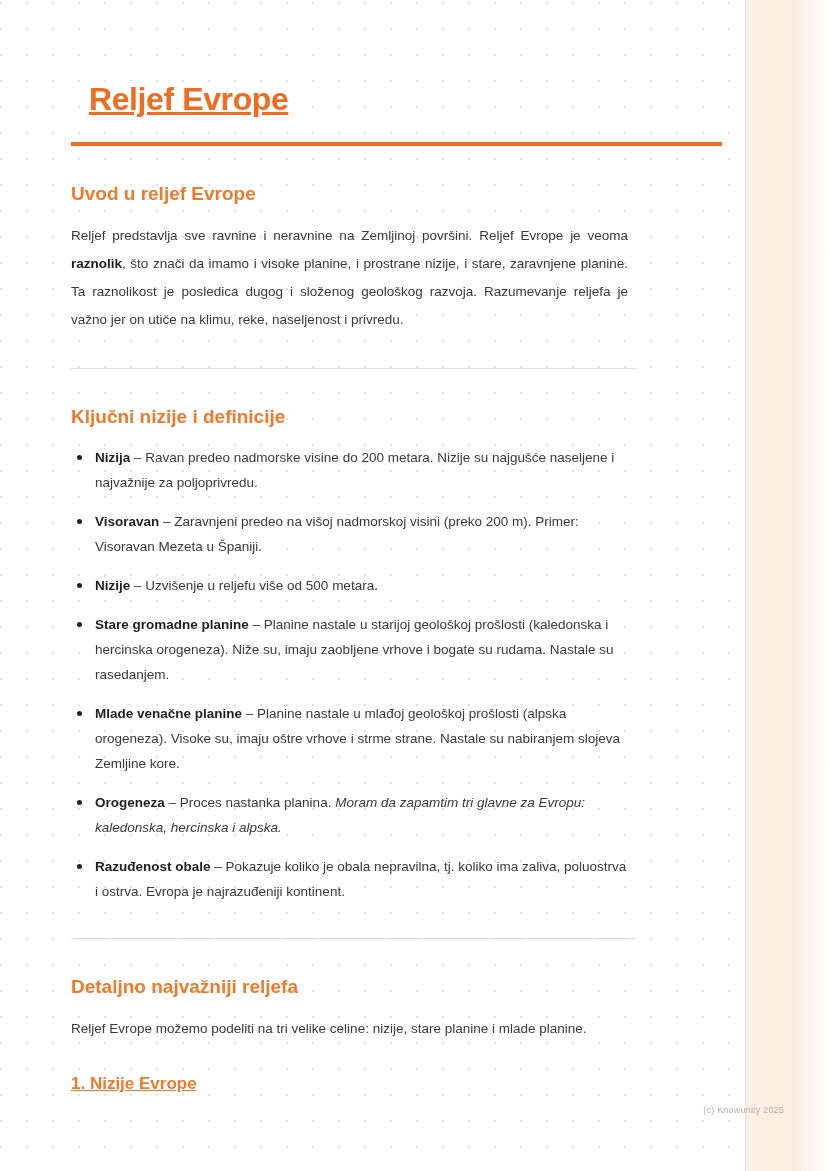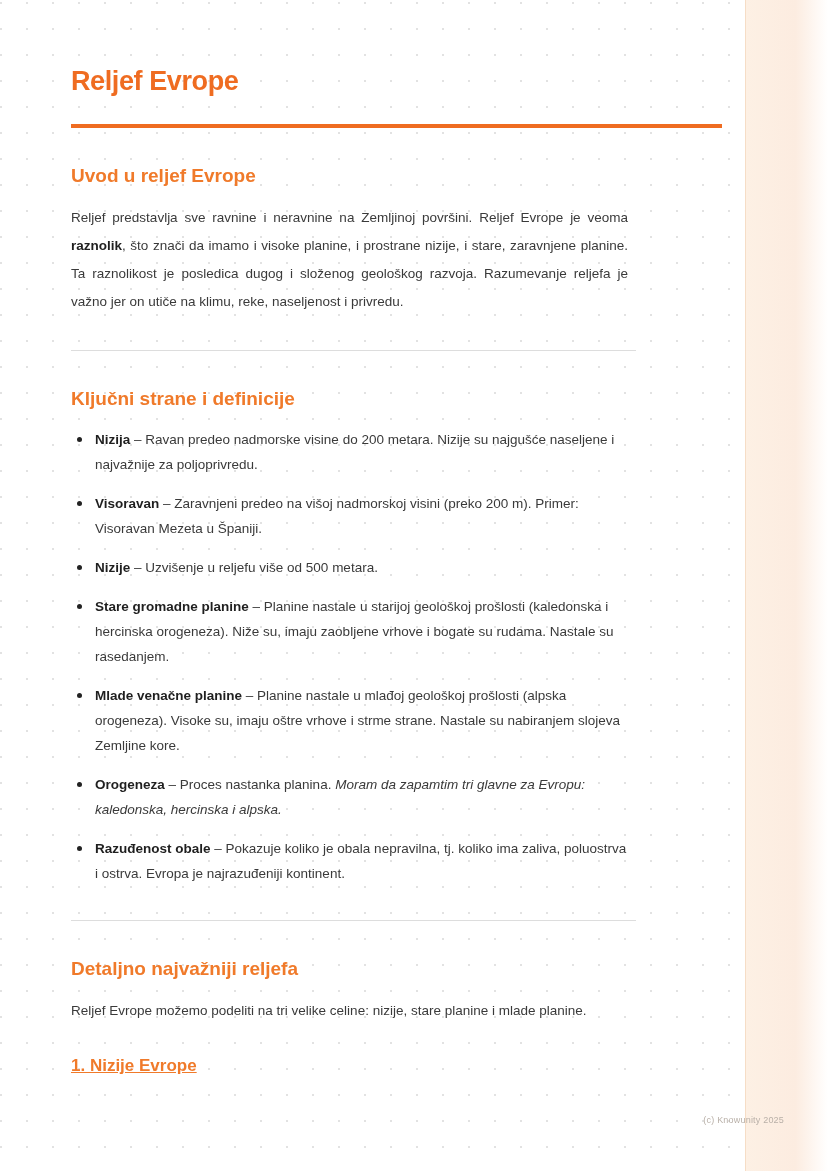--- a/index.html
+++ b/index.html
@@ -44,26 +44,27 @@
     background: #f6ddc6;
   }
 
   .content {
     position: relative;
     padding: 58px 200px 0 71px;
     box-sizing: border-box;
   }
 
   h1.doc-title {
-    margin: 0;
-    font-size: 27px;
+    margin: 18px;
+    font-size: 32px;
     line-height: 46px;
     font-weight: bold;
     color: #ef6c21;
     letter-spacing: -0.4px;
+    text-decoration: underline;
   }
 
   .title-rule {
     margin-top: 20px;
     width: 651px;
     height: 4px;
     background: #ef6c21;
   }
 
   h2.section-title {
@@ -131,21 +132,21 @@
     font-weight: bold;
     color: #1f1f1f;
   }
   .term-note {
     font-style: italic;
   }
 
   .footer-credit {
     position: absolute;
     right: 44px;
-    bottom: 46px;
+    bottom: 56px;
     font-size: 9px;
     color: #b9b0a8;
     letter-spacing: 0.2px;
   }
 </style>
 </head>
 <body>
 
 <div class="page">
 
@@ -155,21 +156,21 @@
   <div class="content">
 
     <h1 class="doc-title">Reljef Evrope</h1>
     <div class="title-rule"></div>
 
     <h2 class="section-title">Uvod u reljef Evrope</h2>
     <p class="para"><span>Reljef predstavlja sve ravnine i neravnine na Zemljinoj površini. Reljef Evrope je veoma </span><span class="term-name">raznolik</span><span>, što znači da imamo i visoke planine, i prostrane nizije, i stare, zaravnjene planine. Ta raznolikost je posledica dugog i složenog geološkog razvoja. Razumevanje reljefa je važno jer on utiče na klimu, reke, naseljenost i privredu.</span></p>
 
     <div class="divider"></div>
 
-    <h2 class="section-title">Ključni strane i definicije</h2>
+    <h2 class="section-title">Ključni nizije i definicije</h2>
 
     <ul class="terms">
       <li>
         <span class="term-name">Nizija</span><span> – Ravan predeo nadmorske visine do 200 metara. Nizije su najgušće naseljene i najvažnije za poljoprivredu.</span><span class="term-note"></span>
       </li>
       <li>
         <span class="term-name">Visoravan</span><span> – Zaravnjeni predeo na višoj nadmorskoj visini (preko 200 m). Primer: Visoravan Mezeta u Španiji.</span><span class="term-note"></span>
       </li>
       <li>
         <span class="term-name">Nizije</span><span> – Uzvišenje u reljefu više od 500 metara.</span><span class="term-note"></span>

